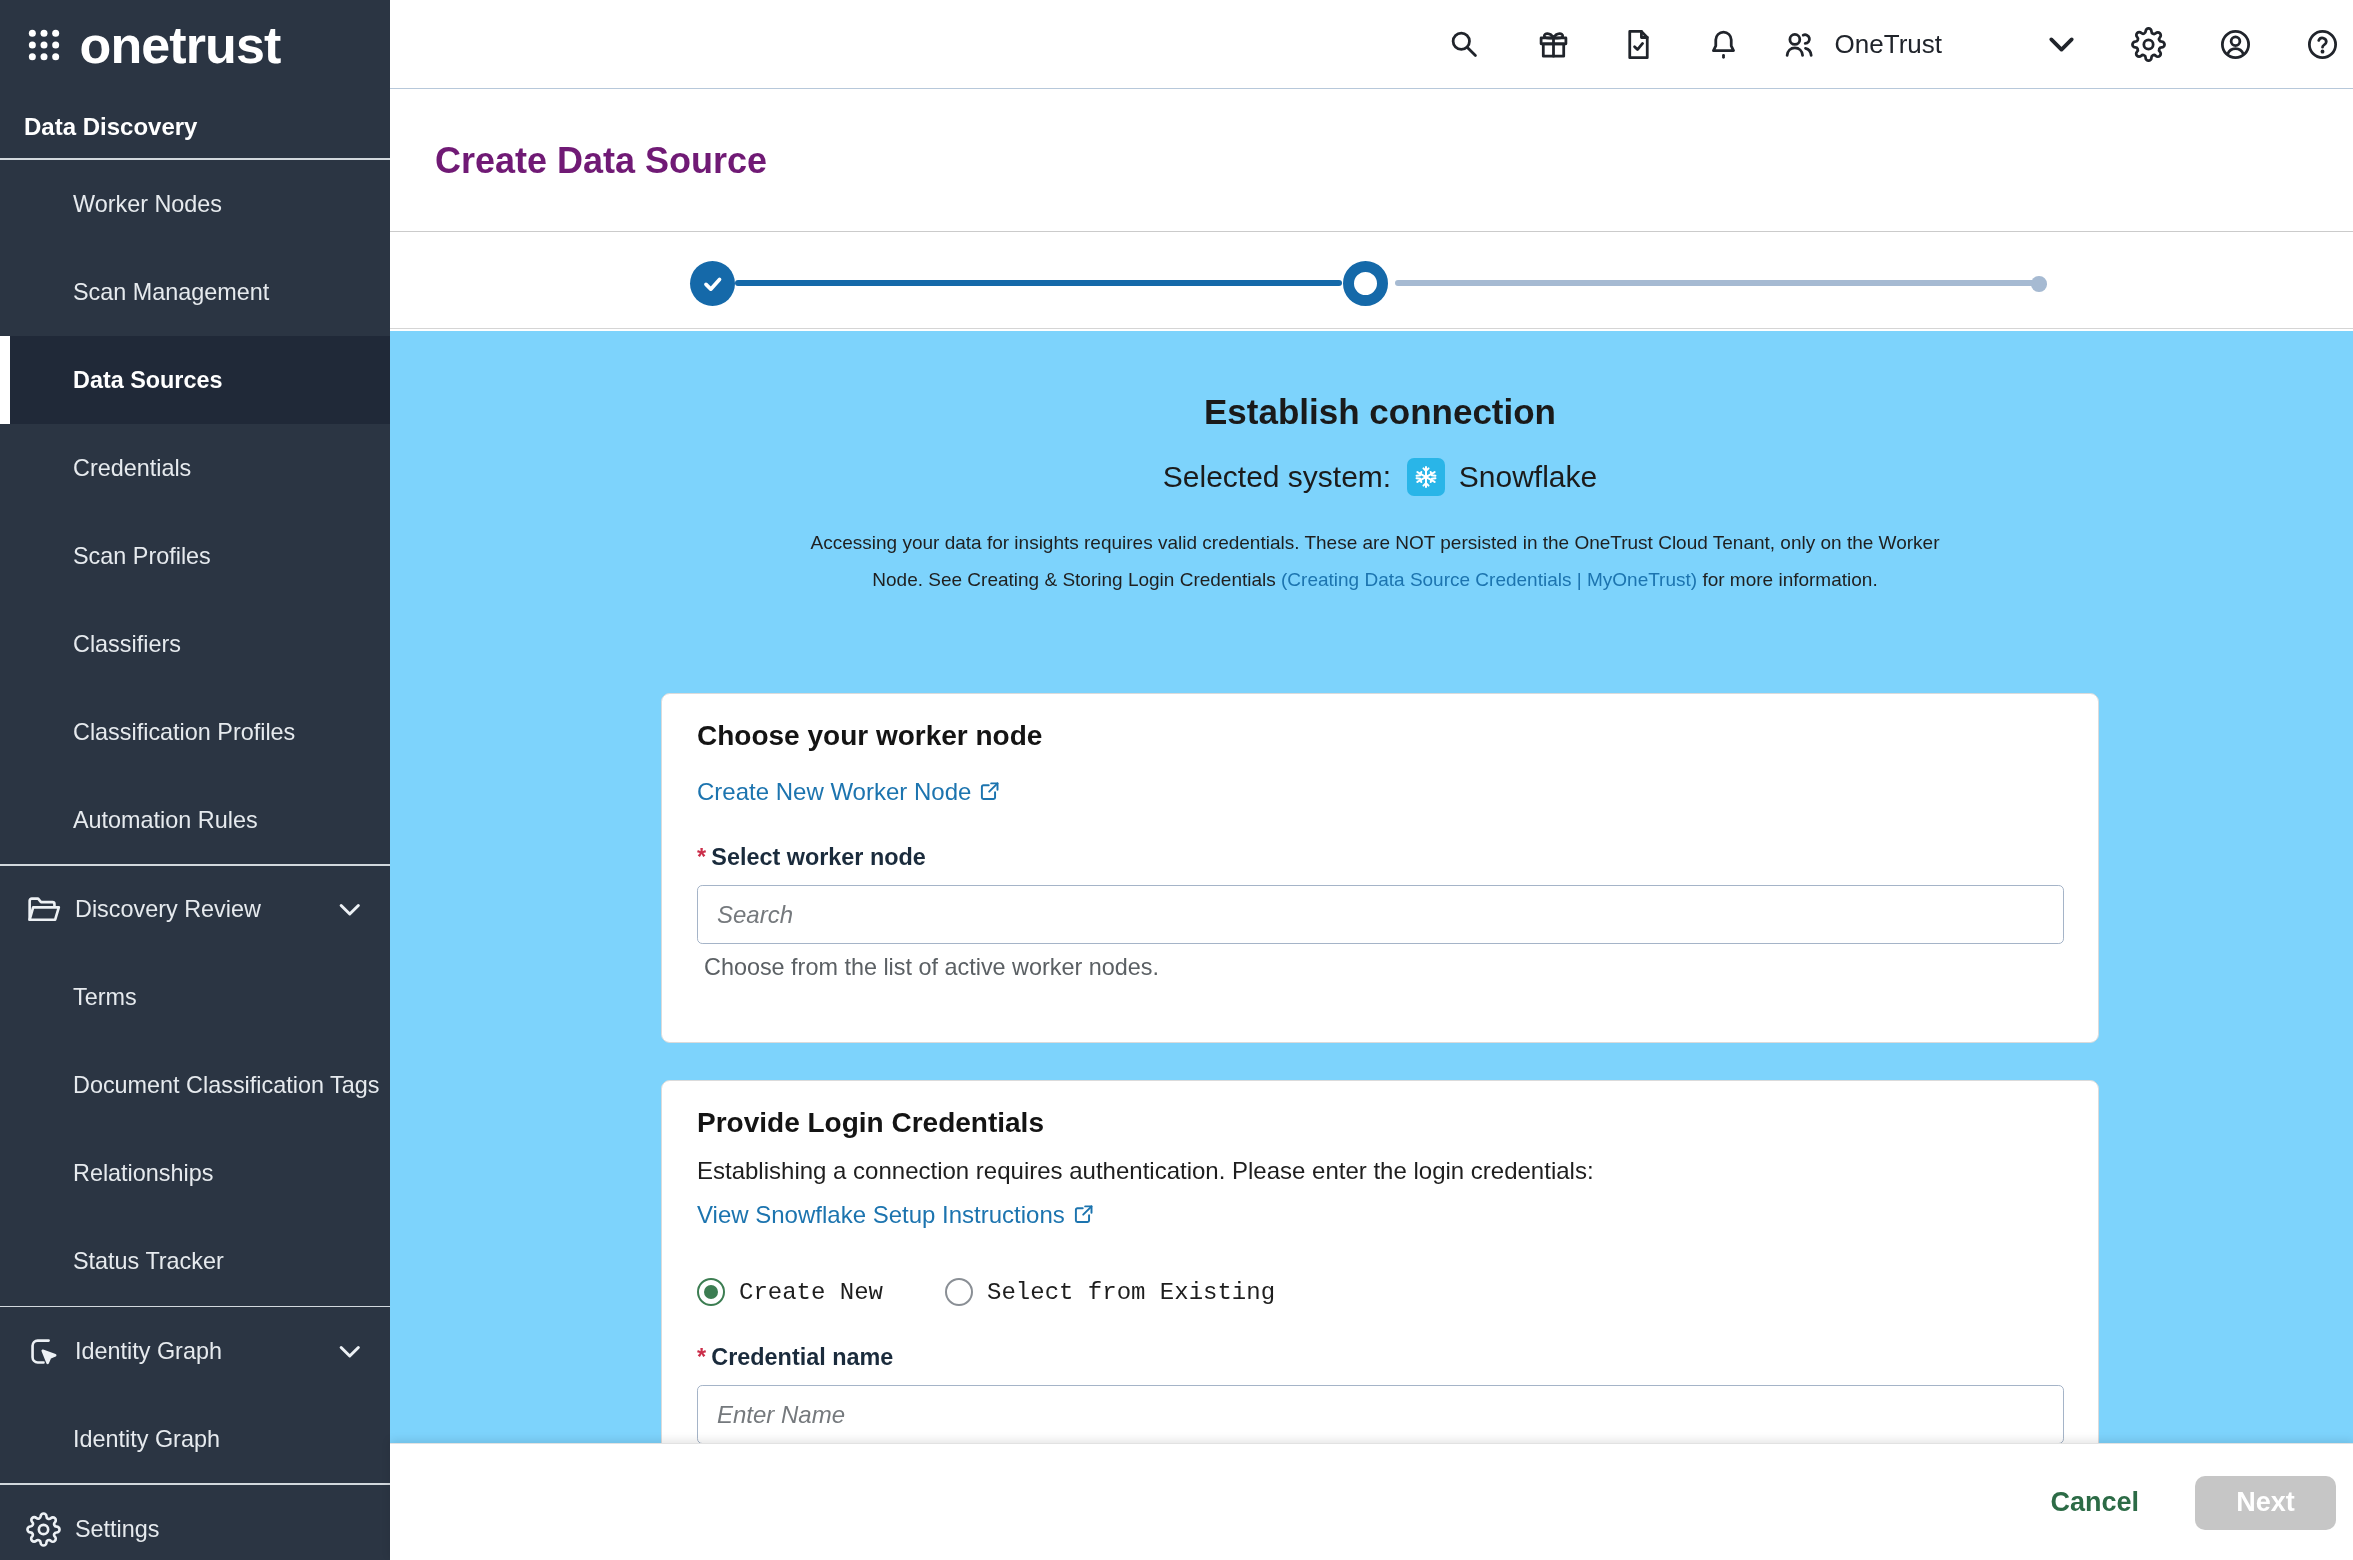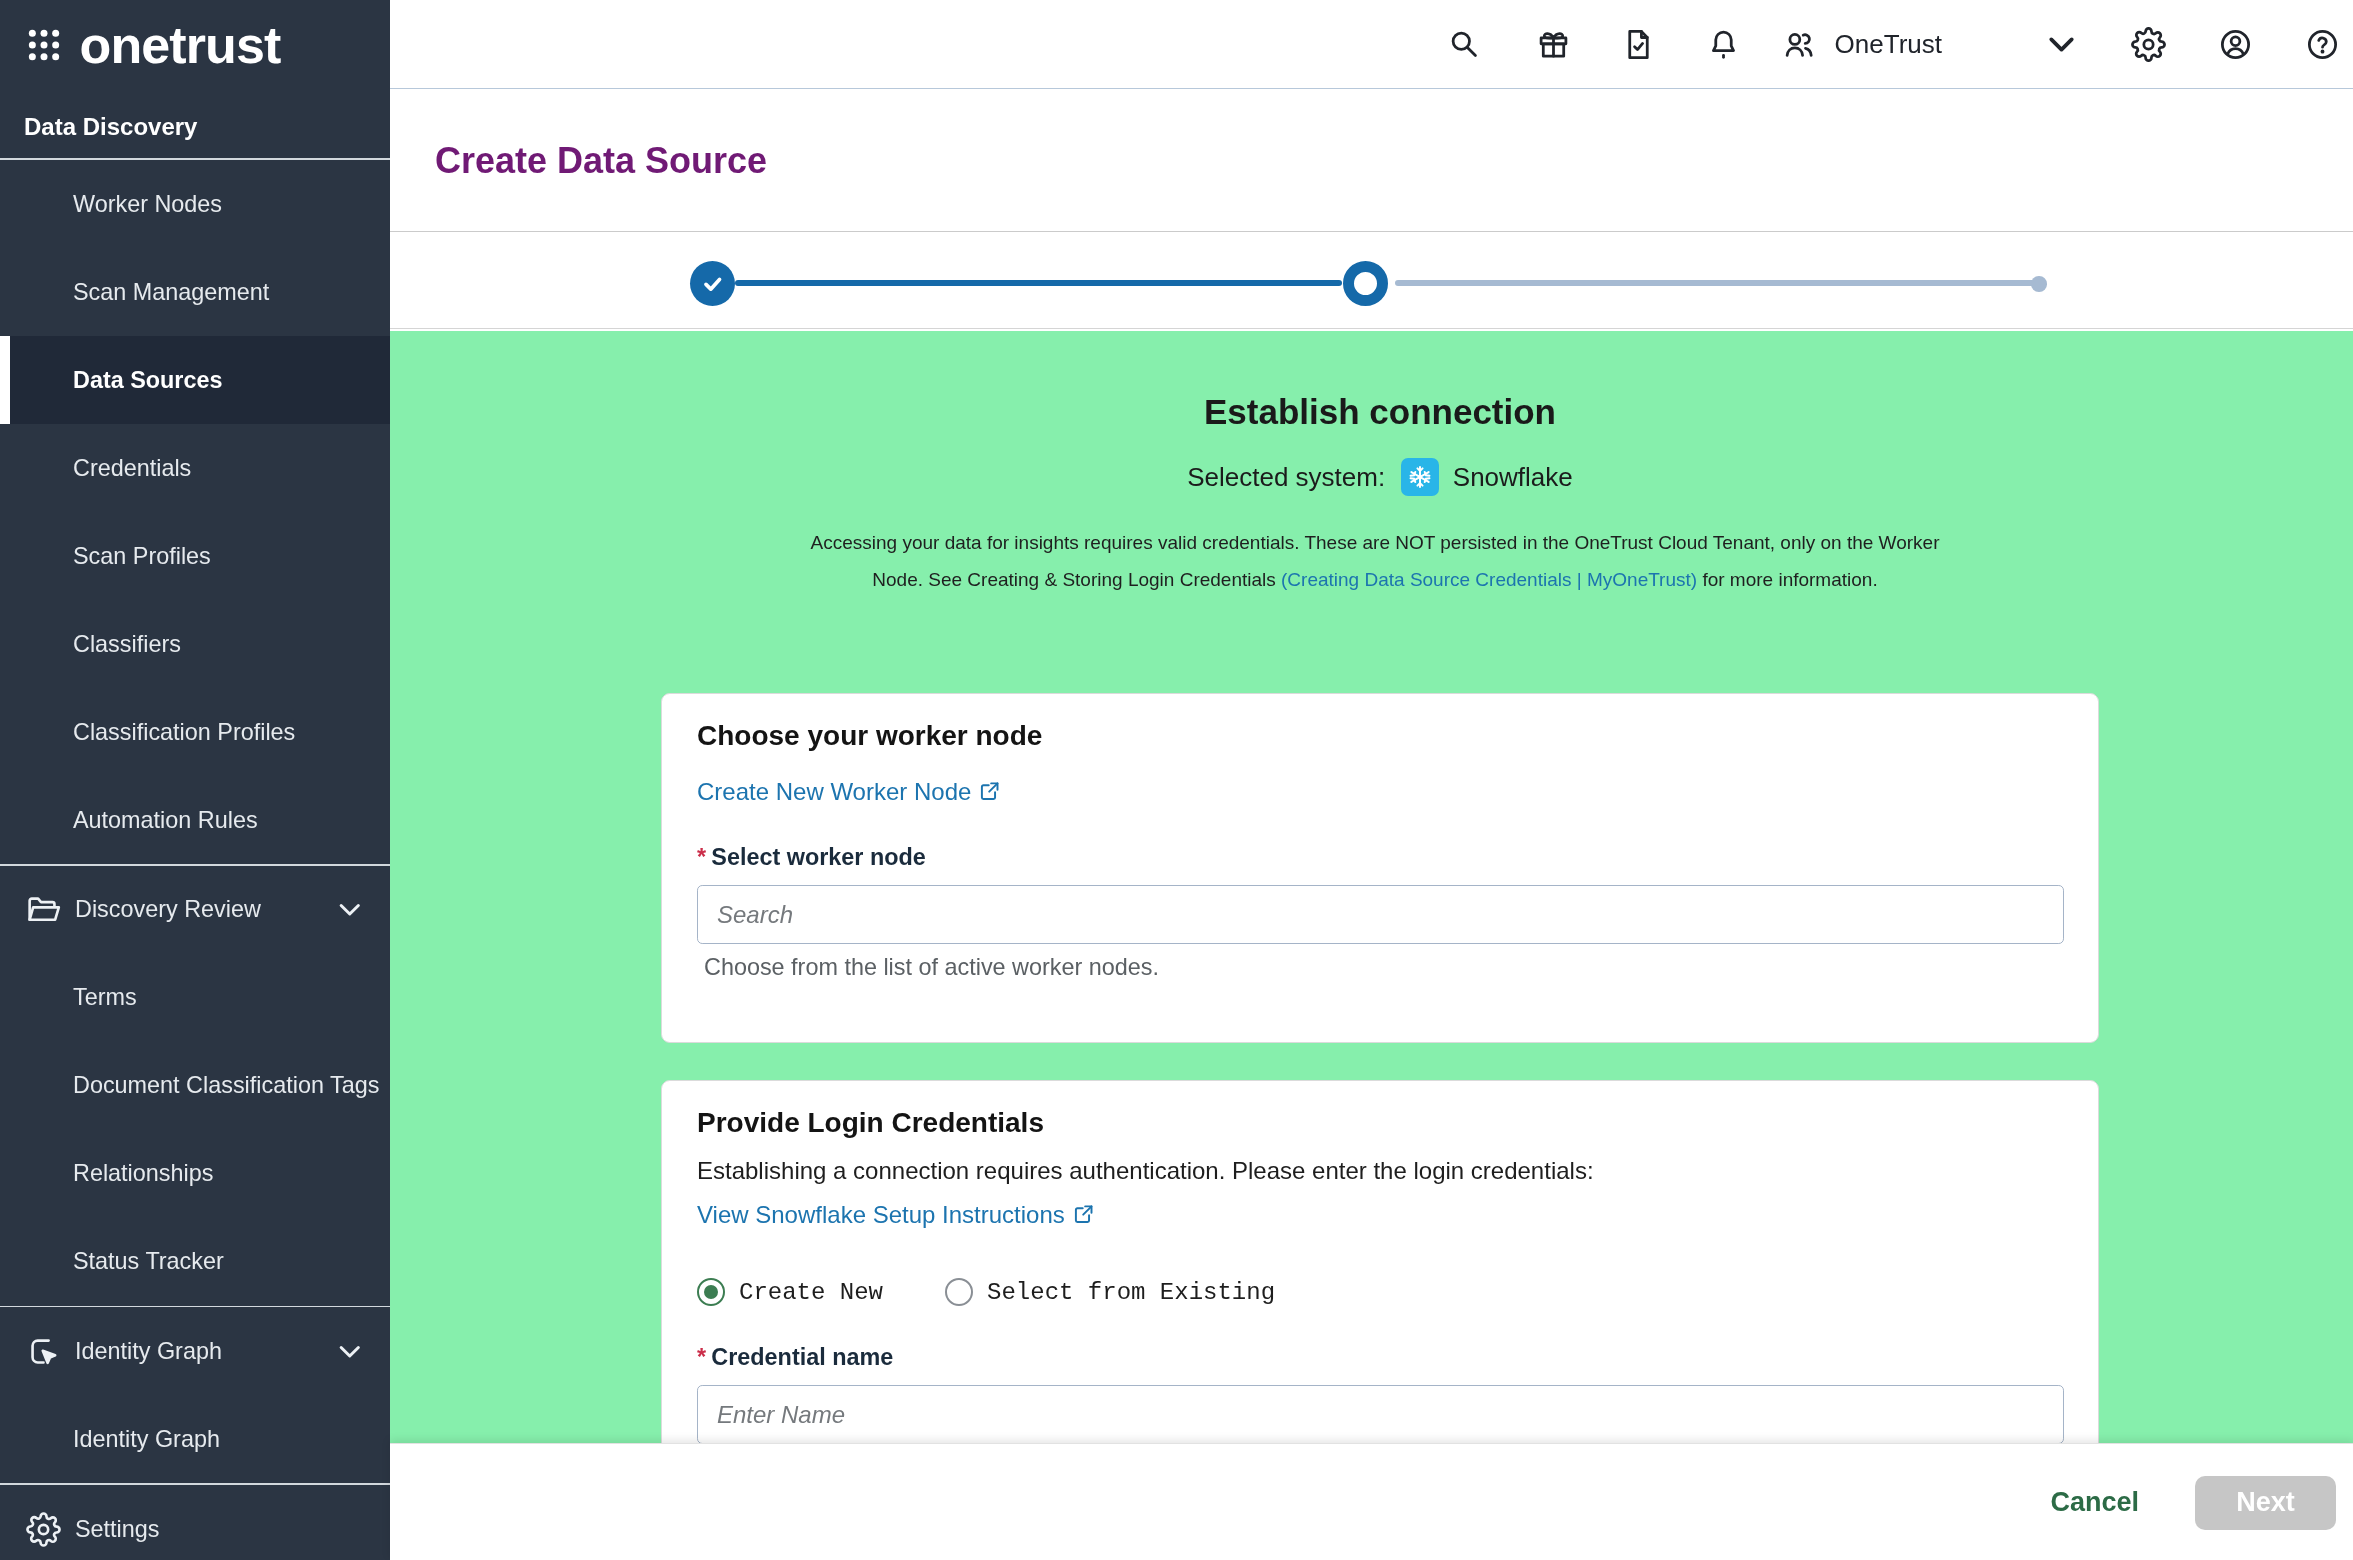--- a/index.html
+++ b/index.html
@@ -45,24 +45,24 @@
   .line-done{left:345px;width:607px;background:#1569A9;}
   .line-todo{left:1005px;width:640px;background:#A6BAD2;}
   .step-done{position:absolute;left:300px;top:28px;width:45px;height:45px;border-radius:50%;
              background:#1569A9;display:flex;align-items:center;justify-content:center;}
   .step-done svg{width:29.5px;height:29.5px;stroke:#fff;fill:none;stroke-width:3;stroke-linecap:round;stroke-linejoin:round;}
   .step-current{position:absolute;left:953px;top:28px;width:45px;height:45px;border-radius:50%;
                 background:#fff;border:11.3px solid #1569A9;}
   .step-future{position:absolute;left:1641px;top:43px;width:15.6px;height:15.6px;border-radius:50%;background:#A6BAD2;}
 
   
-  .main{position:absolute;left:390px;top:331px;right:0;bottom:118px;background:#86efac;overflow:hidden;}
+  .main{position:absolute;left:390px;top:331px;right:0;bottom:118px;background:#7dd3fc;overflow:hidden;}
   .center-col{position:absolute;left:271px;width:1438px;}
   .conn-heading{top:61px;text-align:center;font-size:35px;font-weight:700;color:#1A1A1A;}
-  .system-row{top:127px;display:flex;align-items:center;justify-content:center;font-size:26px;color:#1B1B1B;}
+  .system-row{top:127px;display:flex;align-items:center;justify-content:center;font-size:30px;color:#1B1B1B;}
   .sys-label{margin-right:15.6px;}
   .sf-chip{width:38px;height:38px;border-radius:7px;background:#29B5E8;display:flex;align-items:center;
            justify-content:center;margin-right:14px;}
   .sf-chip svg{width:28px;height:28px;stroke:#fff;fill:#fff;stroke-width:1.6;stroke-linecap:round;}
   .intro{top:174px;left:408px;width:1154px;text-align:center;font-size:19px;line-height:37px;color:#1F1F1F;position:absolute;}
   .link{color:#1C74AF;cursor:pointer;}
   .ext-icon{display:inline-block;width:23.4px;height:23.4px;margin-left:7px;vertical-align:-2.6px;}
   .ext-icon svg{stroke:#1C74AF;fill:none;stroke-width:2;stroke-linecap:round;stroke-linejoin:round;}
 
   .card{position:absolute;left:271px;width:1438px;background:#fff;border:1.7px solid #DBDBDB;border-radius:8.7px;

